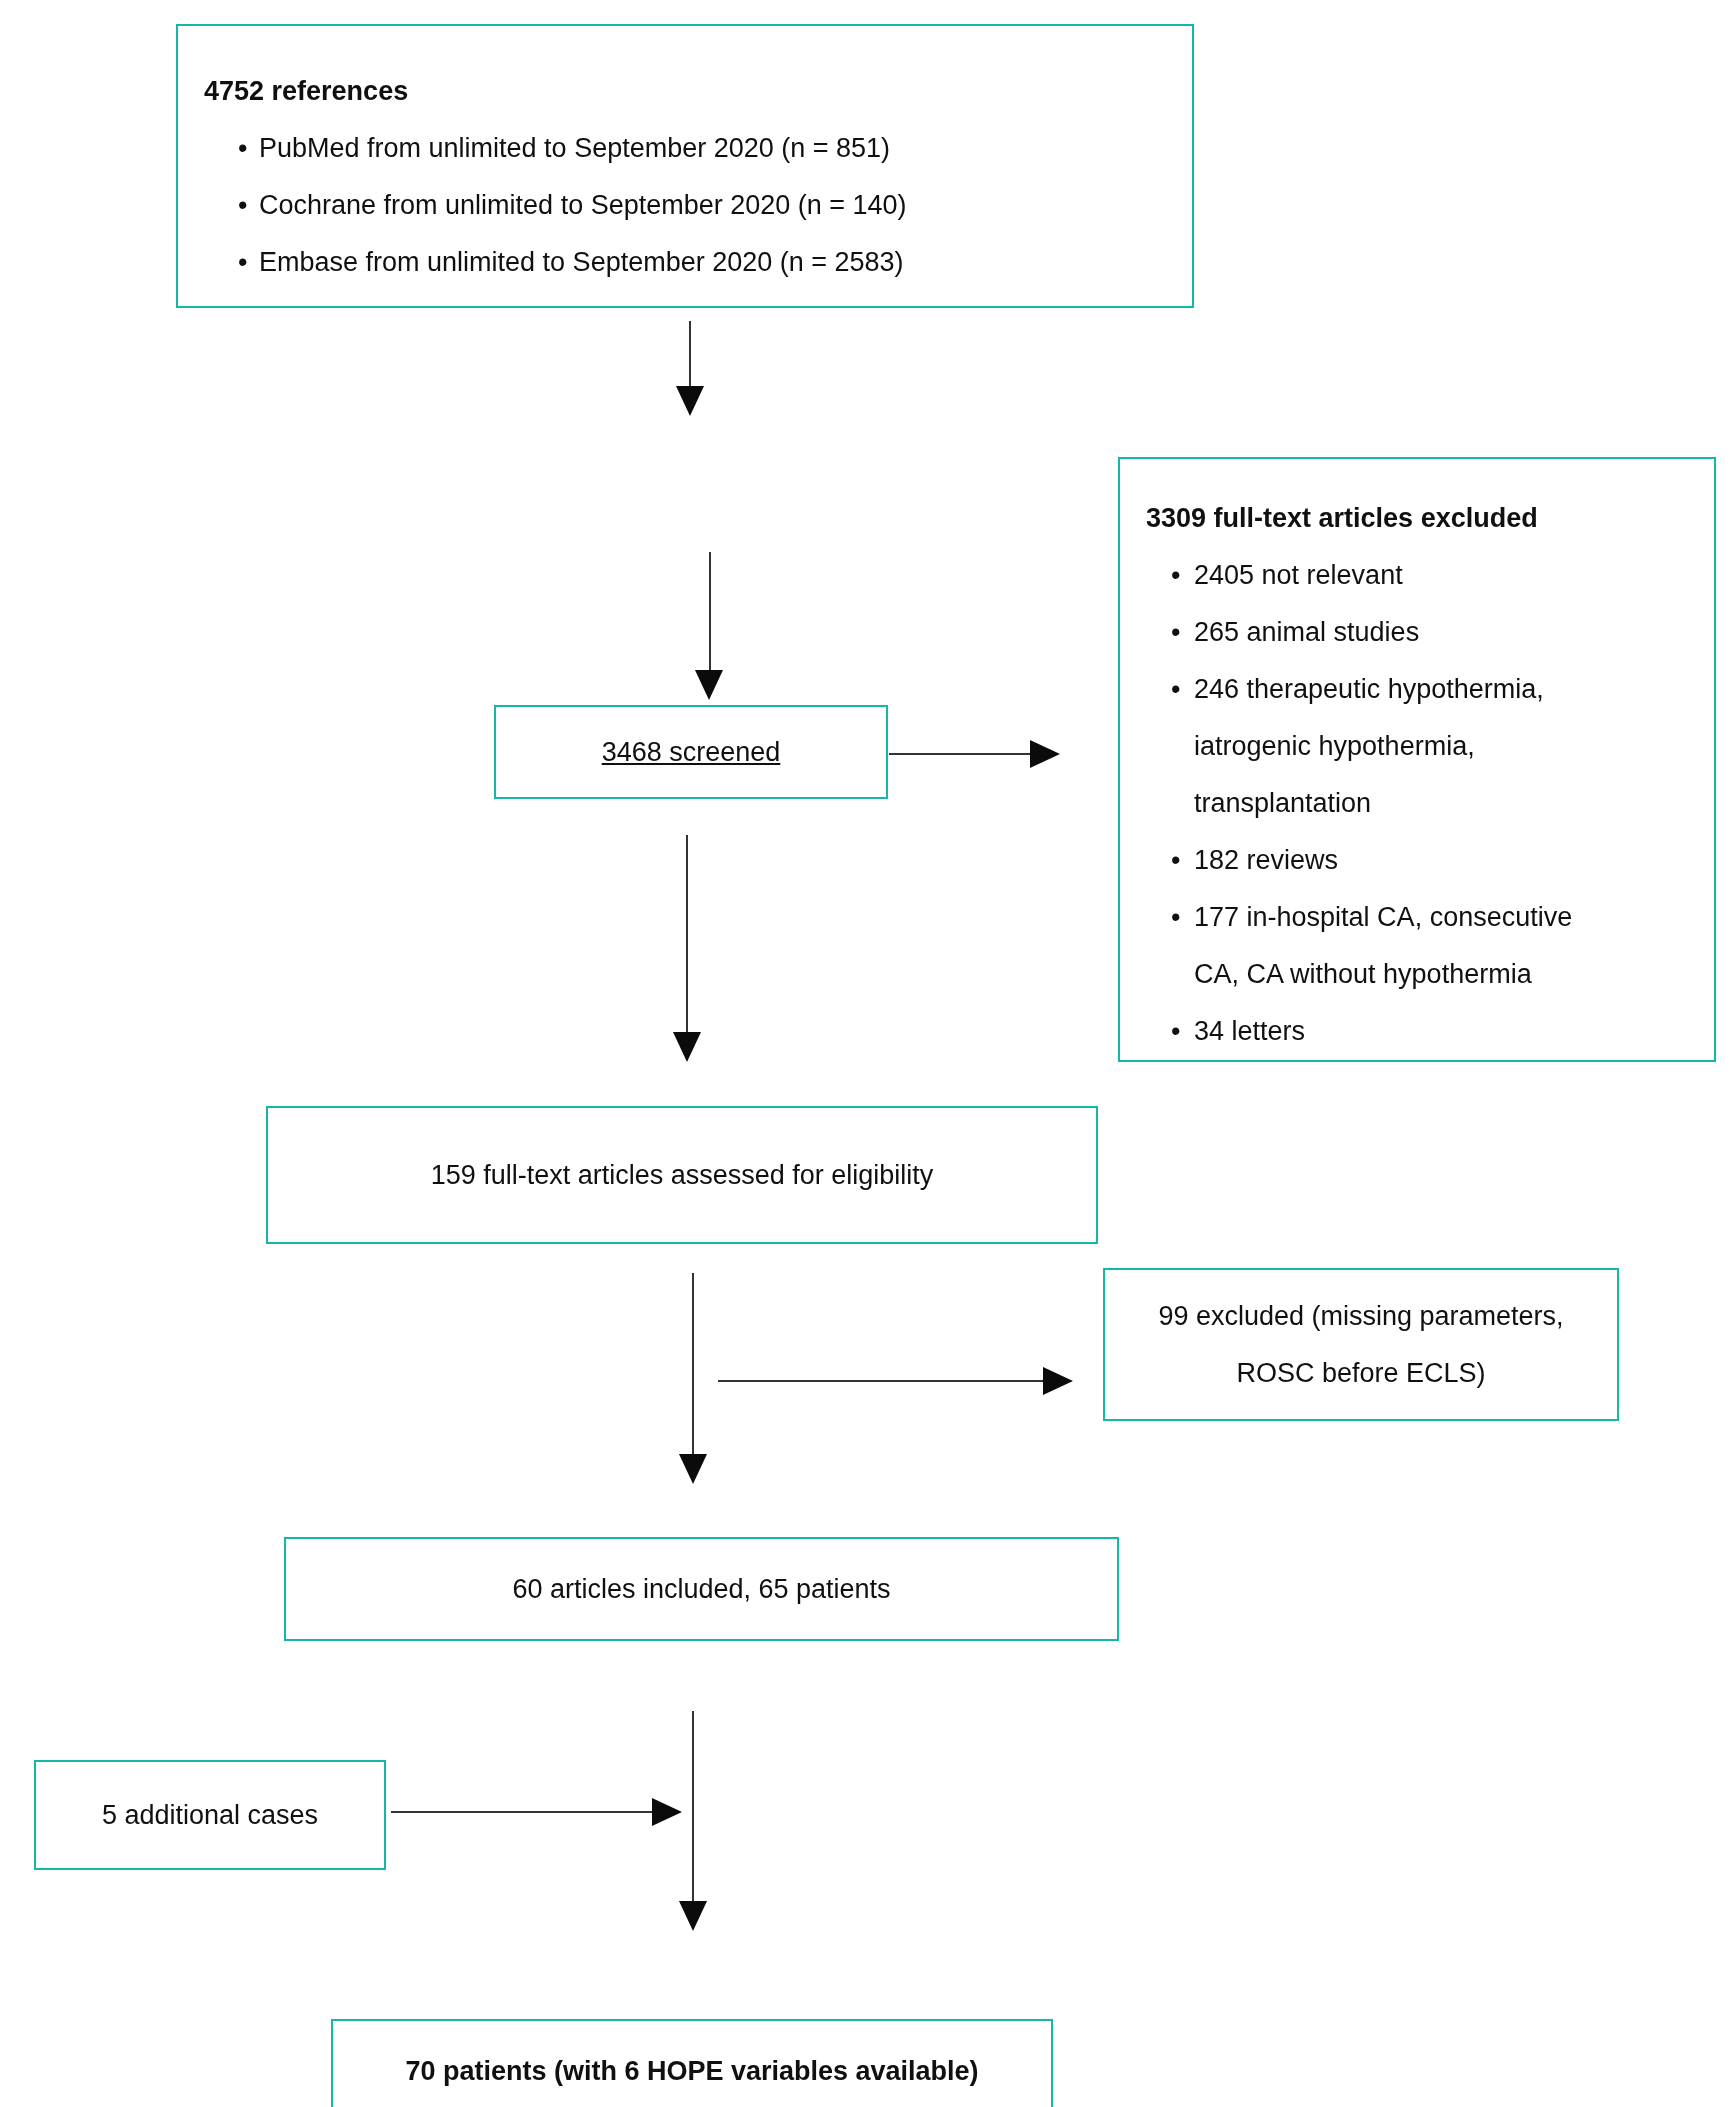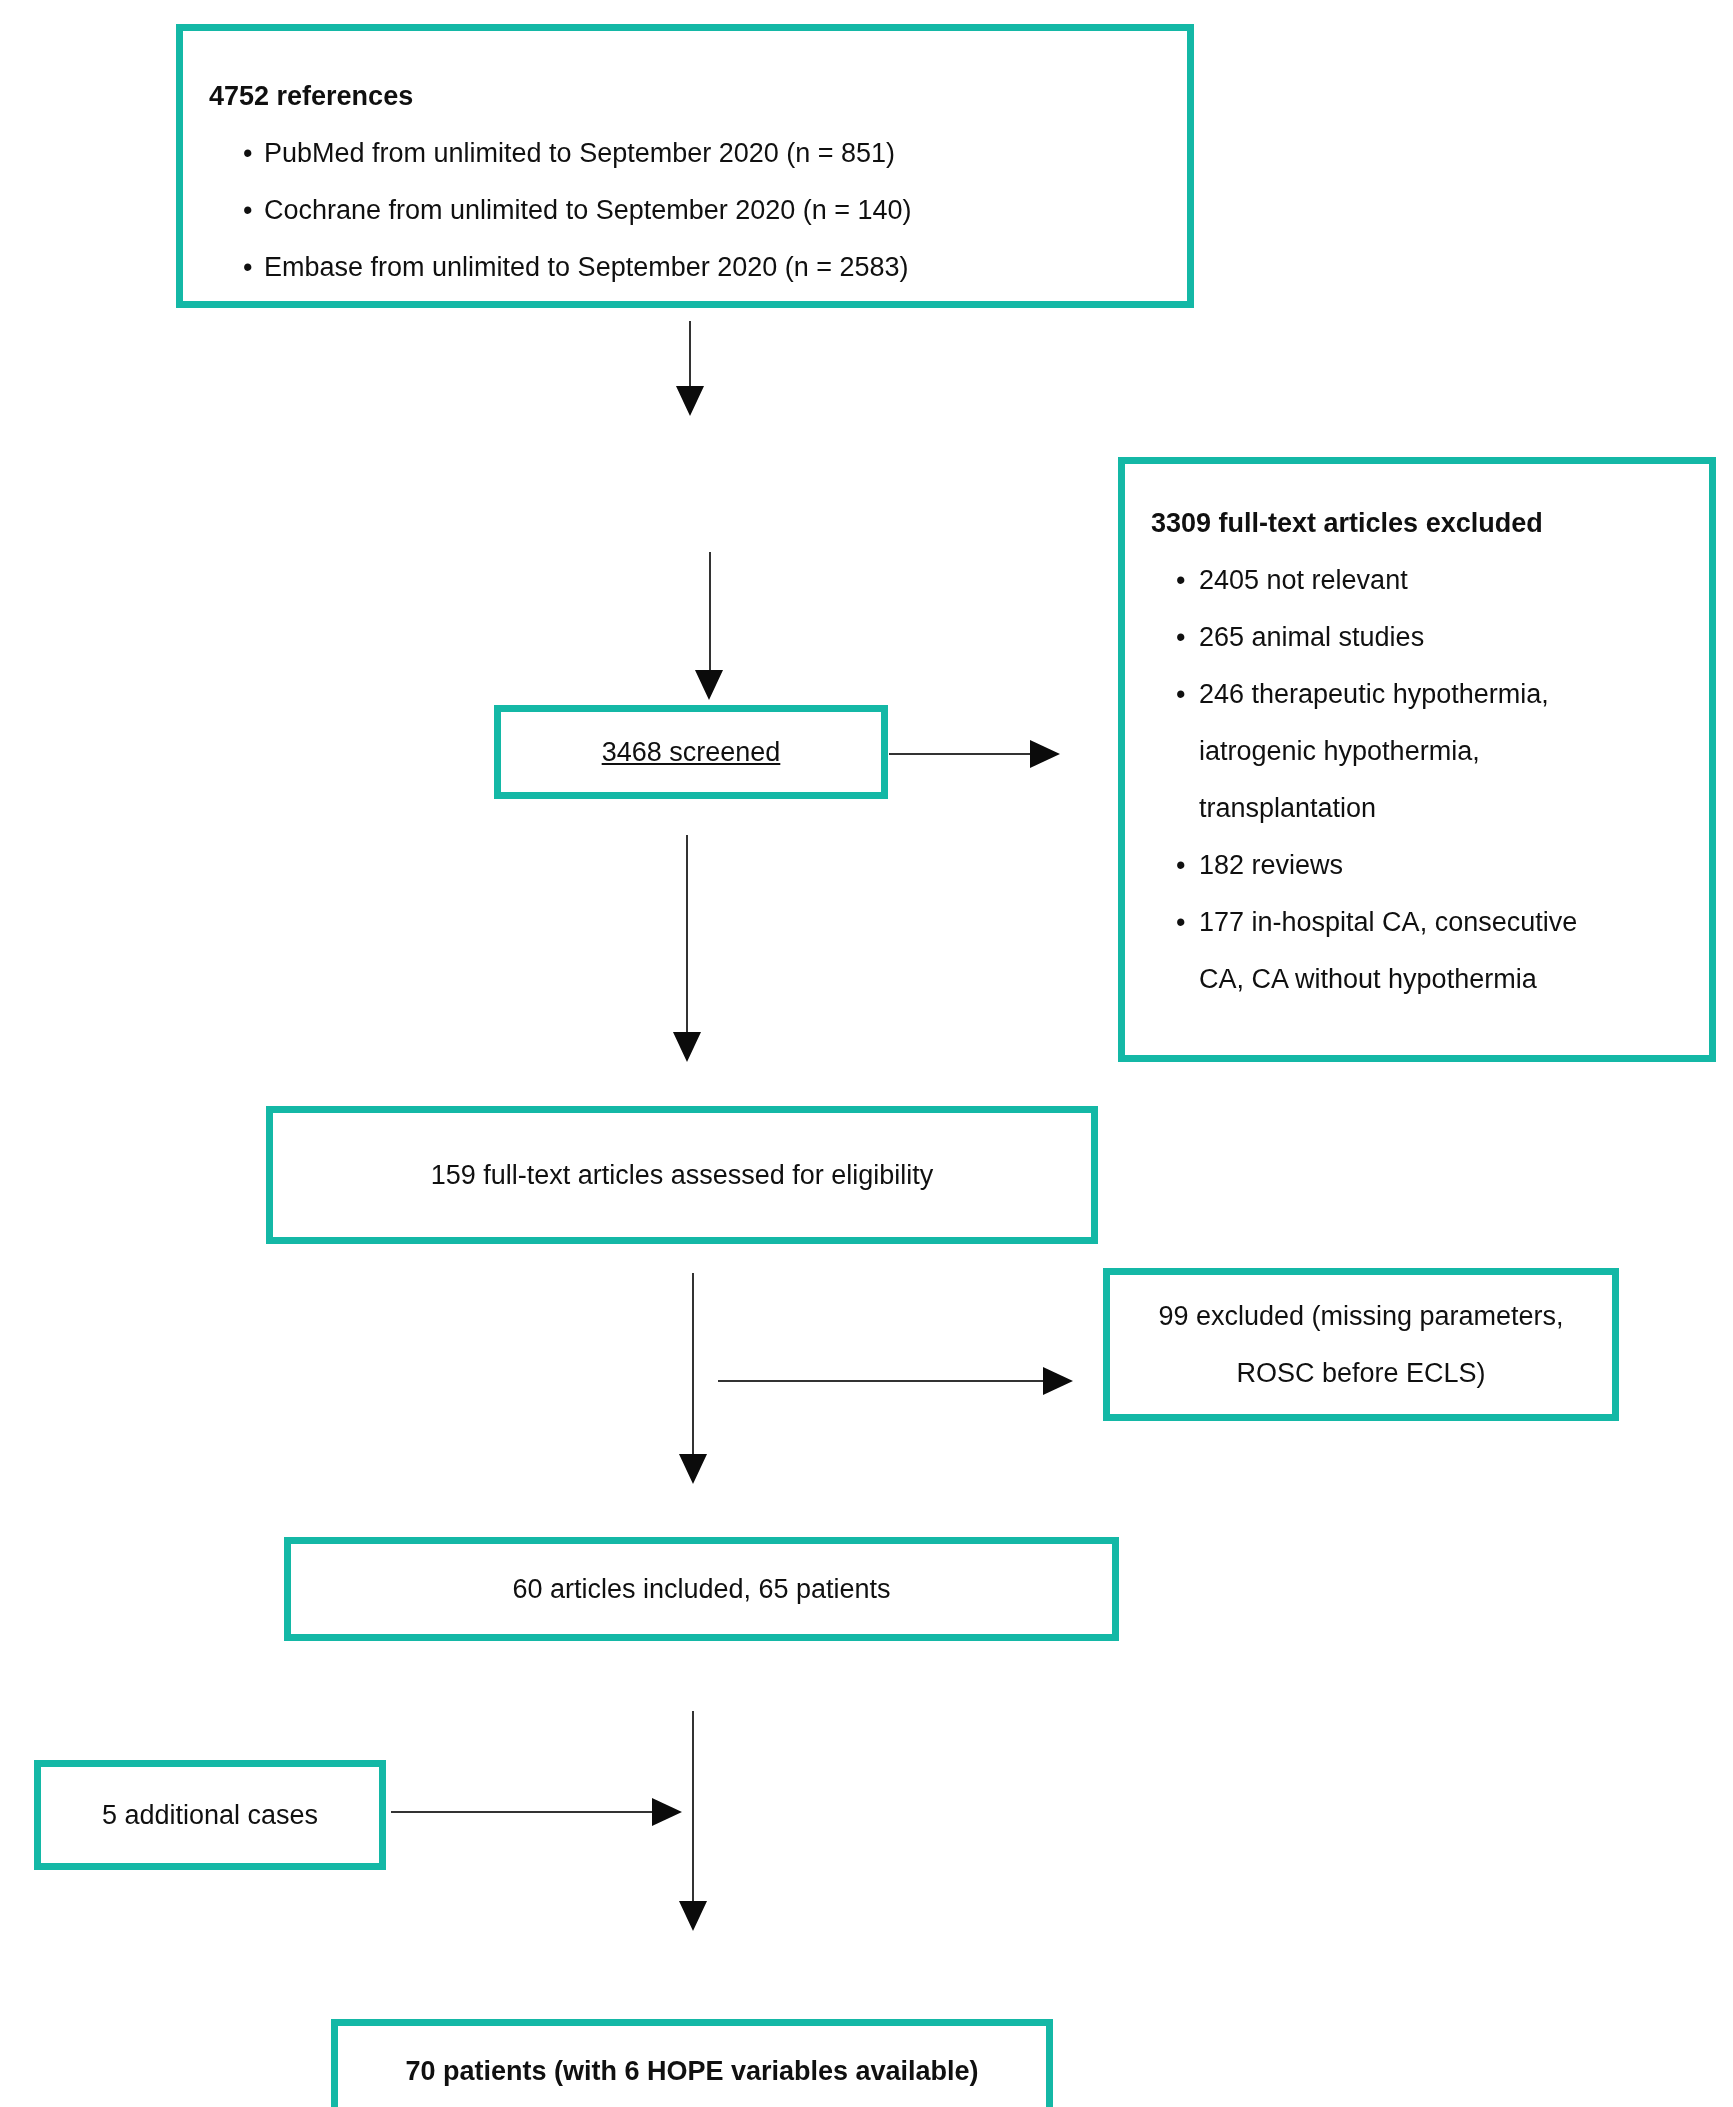--- a/index.html
+++ b/index.html
@@ -8,21 +8,21 @@
     width: 1734px;
     height: 2108px;
     background: #ffffff;
     font-family: "Liberation Sans", sans-serif;
     color: #101010;
     overflow: hidden;
   }
   .box {
     position: absolute;
     box-sizing: border-box;
-    border: 7px solid #14b8a6;
+    border: 2px solid #14b8a6;
     background: #ffffff;
     font-size: 27px;
   }
   .box.center {
     display: flex;
     align-items: center;
     justify-content: center;
     text-align: center;
     line-height: 57px;
   }
@@ -120,20 +120,21 @@
   <div class="ah-r" id="a3-head"></div>
 
   <div class="box" id="box-exc">
     <div class="box-title">3309 full-text articles excluded</div>
     <ul class="bullets">
       <li>2405 not relevant</li>
       <li>265 animal studies</li>
       <li>246 therapeutic hypothermia, iatrogenic hypothermia, transplantation</li>
       <li>182 reviews</li>
       <li>177 in-hospital CA, consecutive CA, CA without hypothermia</li>
+      <li>34 letters</li>
     </ul>
   </div>
 
   <div class="vline" id="a4-line"></div>
   <div class="ah-d" id="a4-head"></div>
 
   <div class="box center" id="box-elig">
     <span>159 full-text articles assessed for eligibility</span>
   </div>
 

